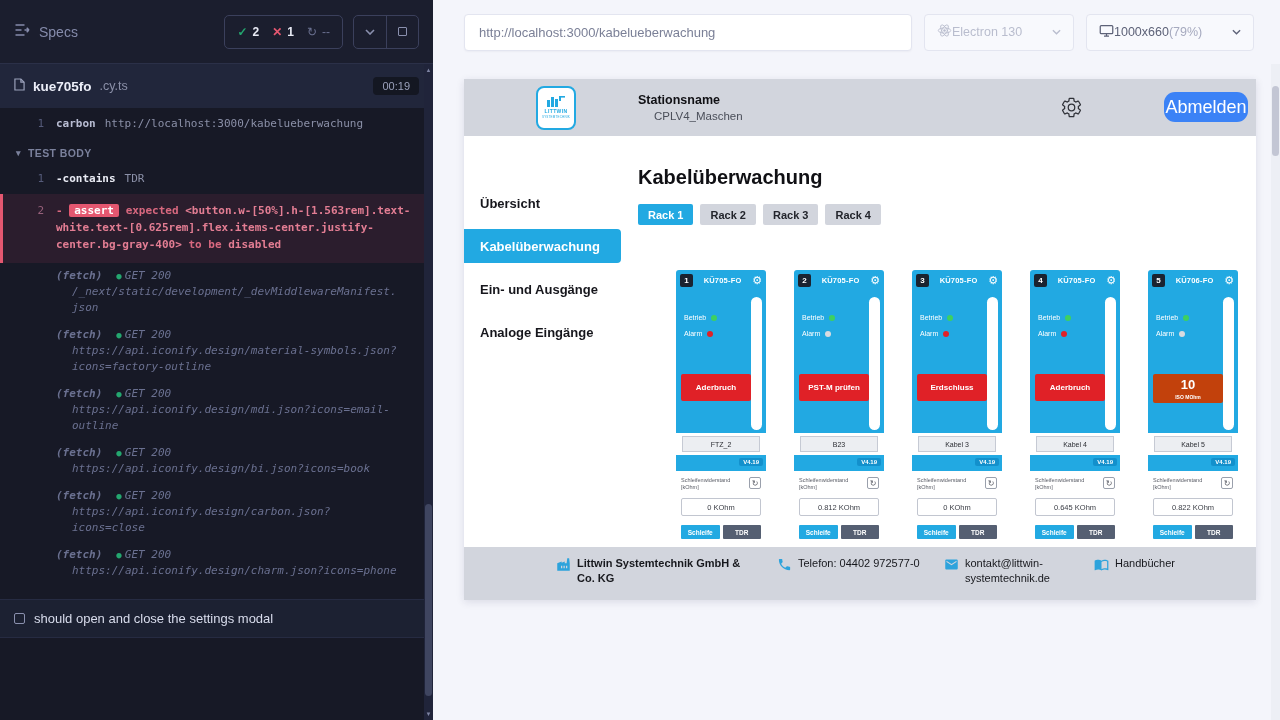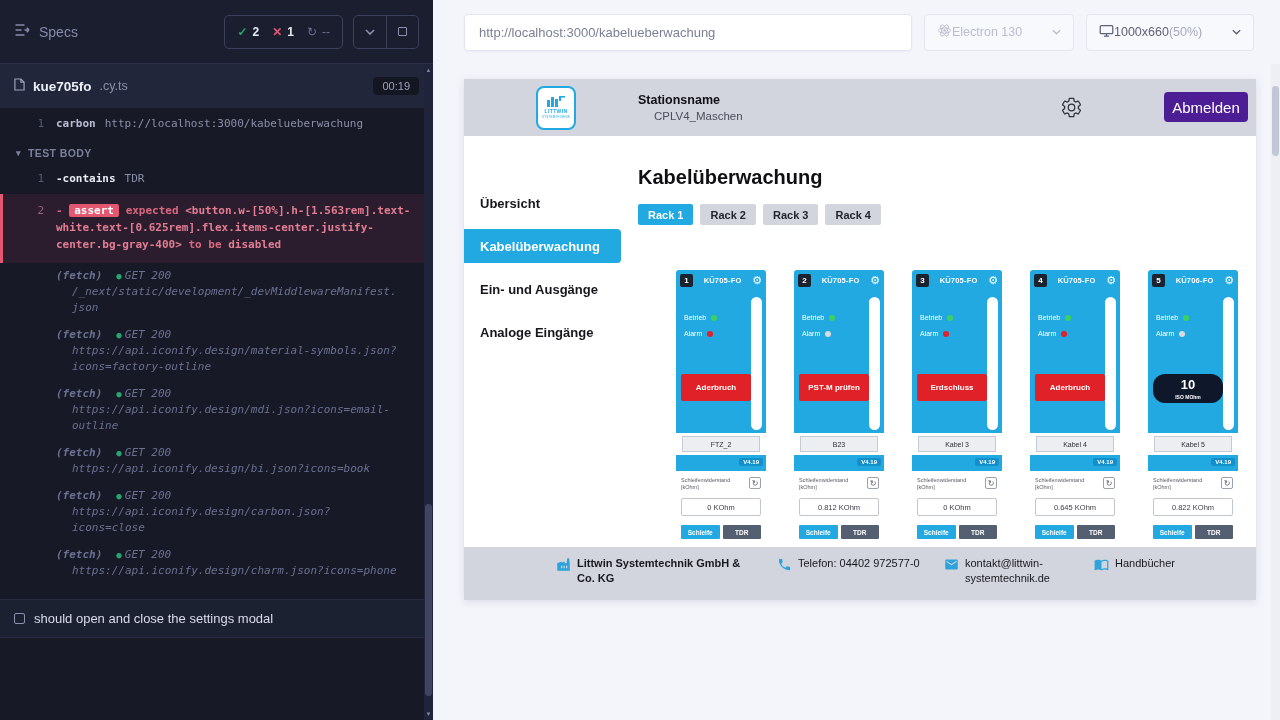--- a/index.html
+++ b/index.html
@@ -86,22 +86,22 @@
          box-shadow:0 2px 8px rgba(30,35,70,.12); overflow:hidden; }
   .aut-header { height:57px; background:#d2d5dd; display:flex; align-items:center; position:relative; }
   .logo-box { margin-left:72px; width:40px; height:44px; background:#fff; border:2px solid #22a9e2; border-radius:8px;
               display:flex; flex-direction:column; align-items:center; justify-content:center; gap:1px; flex:none; }
   .logo-t1 { font-size:5px; font-weight:bold; color:#22a9e2; letter-spacing:.4px; }
   .logo-t2 { font-size:3px; color:#22a9e2; letter-spacing:.2px; }
   .station { margin-left:62px; }
   .station-label { font-size:12.5px; font-weight:bold; color:#101014; }
   .station-name { font-size:11.5px; color:#4a4e59; margin-top:3px;margin-left:16px; }
   .hdr-gear { position:absolute; left:596px; top:17px; cursor:pointer; }
-  .logout-btn { position:absolute; right:8px; top:13px; width:84px; height:30px; background:#4c1d95; color:#fff;
-                border-radius:4px; font-size:15px; display:flex; align-items:center; justify-content:center; cursor:pointer; }
+  .logout-btn { position:absolute; right:8px; top:13px; width:84px; height:30px; background:#3b82f6; color:#fff;
+                border-radius:11px; font-size:18px; display:flex; align-items:center; justify-content:center; cursor:pointer; }
 
   .aut-body { position:absolute; top:57px; left:0; right:0; bottom:0; display:flex; }
   .aut-sidebar { width:166px; padding-top:50px; flex:none; }
   .nav-item { height:34px; display:flex; align-items:center; padding-left:16px; font-size:13px; font-weight:bold;
               color:#16161c; margin-bottom:9px; cursor:pointer; }
   .nav-item.active { background:#22a9e2; color:#fff; width:157px; border-radius:0 4px 4px 0; }
   .aut-main { flex:1; }
   .aut-title { margin:30px 0 0 8px; font-size:20px; font-weight:bold; color:#101014; }
   .tabs { display:flex; gap:7px; margin:15px 0 0 8px; }
   .tab { height:21px; padding:0 10px; display:flex; align-items:center; font-size:11px; font-weight:bold;
@@ -294,21 +294,21 @@
         </span>
       </div>
       <div class="tool-box viewport-box">
         <span>
           <svg width="15" height="15" viewBox="0 0 24 24" fill="none" stroke="currentColor" stroke-width="2">
             <rect x="2" y="4" width="20" height="13" rx="1.5"></rect>
               <path d="M8 21h8M12 17v4"></path>
           </svg>
         </span>
         <span>1000x660</span>
-        <span class="dim">(50%)</span>
+        <span class="dim">(79%)</span>
         <span class="chev">
           <svg width="9" height="6" viewBox="0 0 10 6" fill="none" stroke="currentColor" stroke-width="1.5">
               <path d="M1 1l4 4 4-4"></path>
             </svg>
         </span>
       </div>
     </div>
 
     <div class="aut">
       <div class="aut-header">
@@ -503,21 +503,21 @@
               </div>
               <div class="c-cable"></div>
               <div class="c-led led-betrieb">
                   <span>Betrieb</span>
                   <span class="led" style="background: rgb(62, 208, 95);"></span>
                 </div>
               <div class="c-led led-alarm">
                   <span>Alarm</span>
                   <span class="led" style="background: rgb(216, 219, 224);"></span>
                 </div>
-              <div class="c-status value" style="background: #0f172a; border-radius: 12px;">
+              <div class="c-status value" style="background: #c2410c;">
                   <span class="main">10</span>
                   <span class="sub">ISO MOhm</span>
                 </div>
               <div class="c-name-strip">
                   <div class="c-name-box">Kabel 5</div>
                 </div>
               <div class="c-version">V4.19</div>
               <div class="c-bottom">
                 <div class="c-res-row">
                   <span class="c-res-label">Schleifenwiderstand [kOhm]</span>

